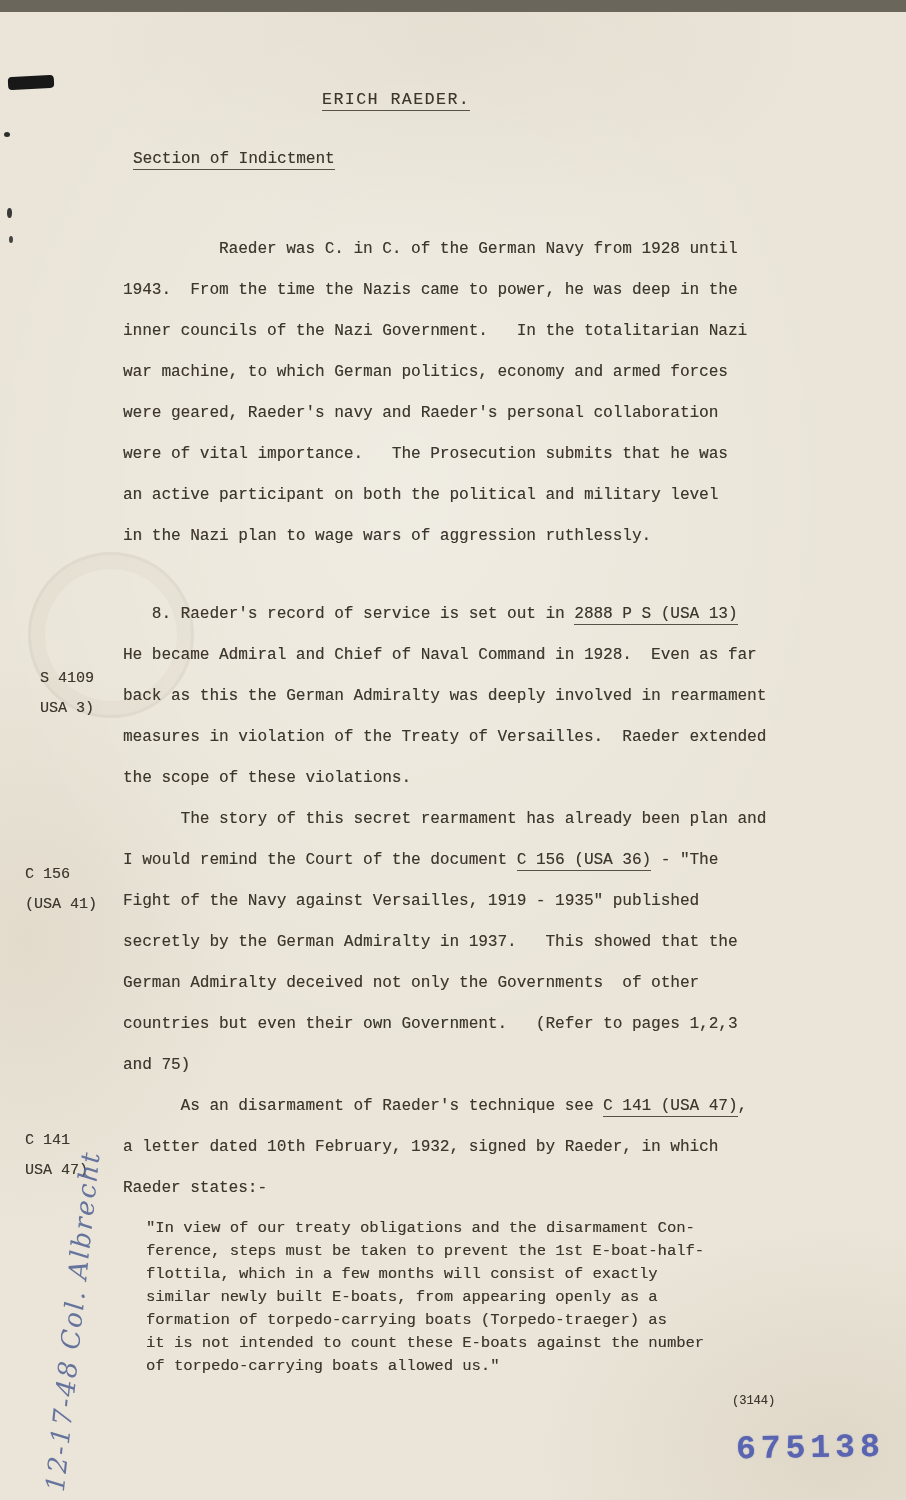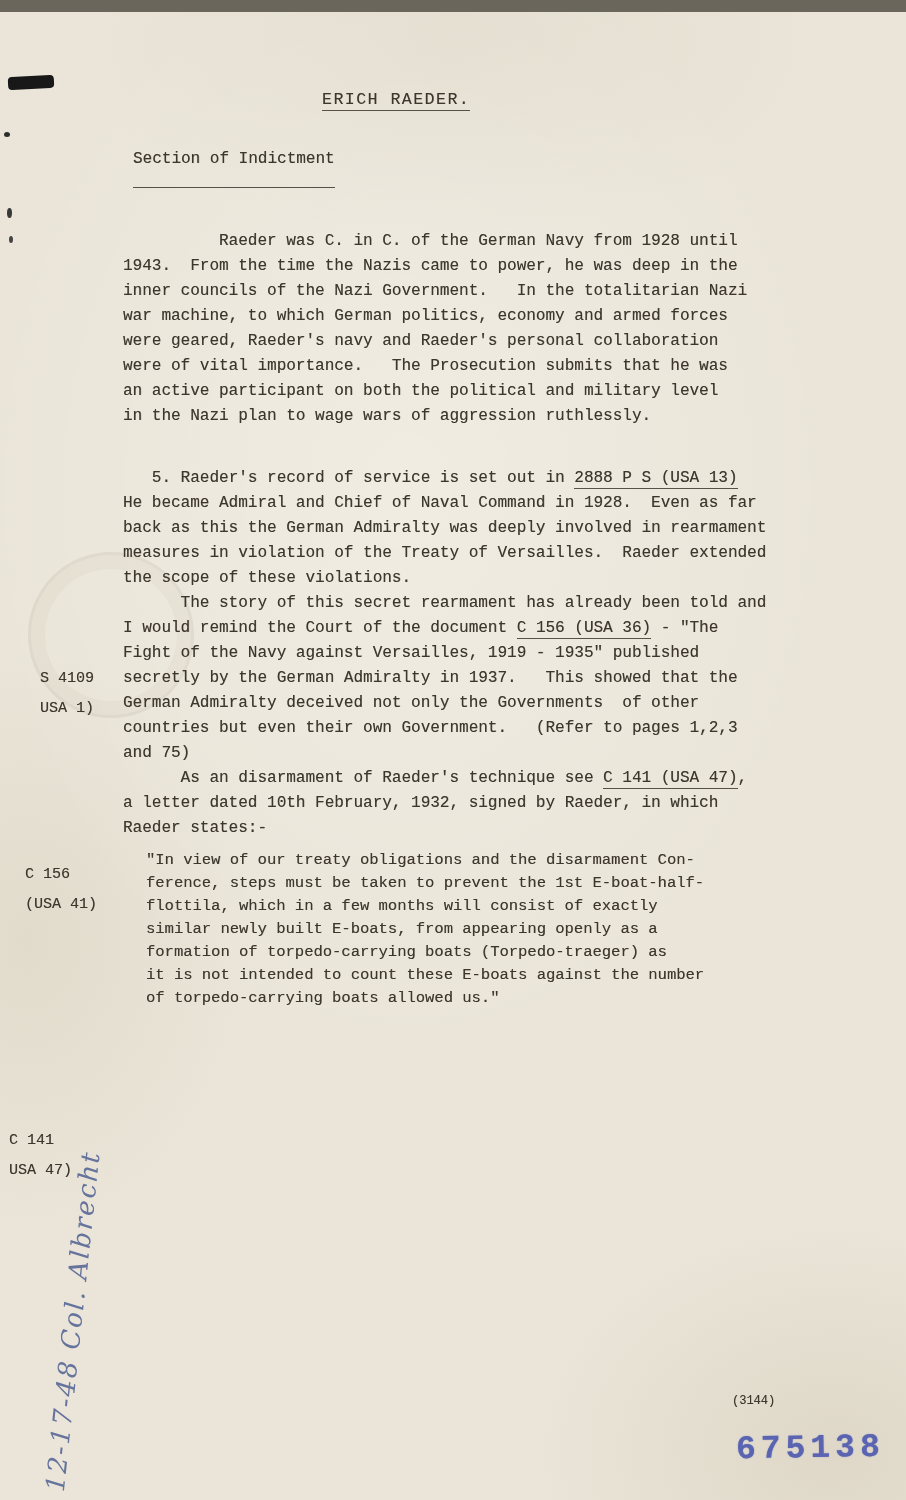--- a/index.html
+++ b/index.html
@@ -18,39 +18,39 @@
     color:#3c362d;
   }
   .ink{color:#3c362d;text-shadow:0.3px 0.3px 0.6px rgba(58,52,44,0.45);}
   .u{border-bottom:1.4px solid rgba(60,54,45,0.85);padding-bottom:1px;}
   .title{
     position:absolute;left:322px;top:78px;
     font-size:16.5px;letter-spacing:1.5px;font-weight:normal;margin:0;
   }
   .headings{position:absolute;left:133px;top:128px;font-size:16px;}
   .headings .h{line-height:38px;}
-  .headings .h span{border-bottom:1.4px solid rgba(60,54,45,0.85);padding-bottom:19px;}
+  .headings .h span{border-bottom:1.4px solid rgba(60,54,45,0.85);padding-bottom:1px;}
   .bodycol{
     position:absolute;left:123px;top:217px;width:700px;
     font-size:16px;
   }
   .para{
-    margin:0;white-space:pre-wrap;line-height:25px;
+    margin:0;white-space:pre-wrap;line-height:41px;
   }
   .para.gap-after{margin-bottom:37px;}
   .quote{
     margin:8px 0 0 0;padding-left:23px;
     white-space:pre-wrap;line-height:23px;font-size:15.5px;
   }
   .margin-note{
     position:absolute;font-size:15px;line-height:30px;
   }
   .mn1{left:40px;top:652px;}
   .mn2{left:25px;top:848px;}
-  .mn3{left:9px;top:1114px;}
+  .mn3{left:25px;top:1114px;}
   .page-number{position:absolute;left:732px;top:1382px;font-size:12px;}
   .stamp{
     position:absolute;left:736px;top:1418px;
     font-size:33px;letter-spacing:5px;font-weight:bold;
     color:#4855ae;opacity:0.88;
     transform:rotate(-1deg);
     text-shadow:0 0 1.2px rgba(72,85,174,0.8);
   }
   .handwriting{
     position:absolute;left:40px;top:1478px;
@@ -89,47 +89,47 @@
 
   <div class="bodycol ink">
     <p class="para gap-after"><span>          Raeder was C. in C. of the German Navy from 1928 until
 1943.  From the time the Nazis came to power, he was deep in the
 inner councils of the Nazi Government.   In the totalitarian Nazi
 war machine, to which German politics, economy and armed forces
 were geared, Raeder's navy and Raeder's personal collaboration
 were of vital importance.   The Prosecution submits that he was
 an active participant on both the political and military level
 in the Nazi plan to wage wars of aggression ruthlessly.</span></p>
-    <p class="para"><span>   5. Raeder's record of service is set out in </span><span class="u">2888 P S (USA 13)</span><span>
+    <p class="para"><span>   8. Raeder's record of service is set out in </span><span class="u">2888 P S (USA 13)</span><span>
 He became Admiral and Chief of Naval Command in 1928.  Even as far
 back as this the German Admiralty was deeply involved in rearmament
 measures in violation of the Treaty of Versailles.  Raeder extended
 the scope of these violations.</span></p>
-    <p class="para"><span>      The story of this secret rearmament has already been told and
+    <p class="para"><span>      The story of this secret rearmament has already been plan and
 I would remind the Court of the document </span><span class="u">C 156 (USA 36)</span><span> - "The
 Fight of the Navy against Versailles, 1919 - 1935" published
 secretly by the German Admiralty in 1937.   This showed that the
 German Admiralty deceived not only the Governments  of other
 countries but even their own Government.   (Refer to pages 1,2,3
 and 75)</span></p>
     <p class="para"><span>      As an disarmament of Raeder's technique see </span><span class="u">C 141 (USA 47)</span><span>,
 a letter dated 10th February, 1932, signed by Raeder, in which
 Raeder states:-</span></p>
     <p class="quote"><span>"In view of our treaty obligations and the disarmament Con-
 ference, steps must be taken to prevent the 1st E-boat-half-
 flottila, which in a few months will consist of exactly
 similar newly built E-boats, from appearing openly as a
 formation of torpedo-carrying boats (Torpedo-traeger) as
 it is not intended to count these E-boats against the number
 of torpedo-carrying boats allowed us."</span></p>
   </div>
 
   <div class="margin-note mn1 ink">
     <div>S 4109</div>
-    <div>USA 1)</div>
+    <div>USA 3)</div>
   </div>
   <div class="margin-note mn2 ink">
     <div>C 156</div>
     <div>(USA 41)</div>
   </div>
   <div class="margin-note mn3 ink">
     <div>C 141</div>
     <div>USA 47)</div>
   </div>
 

